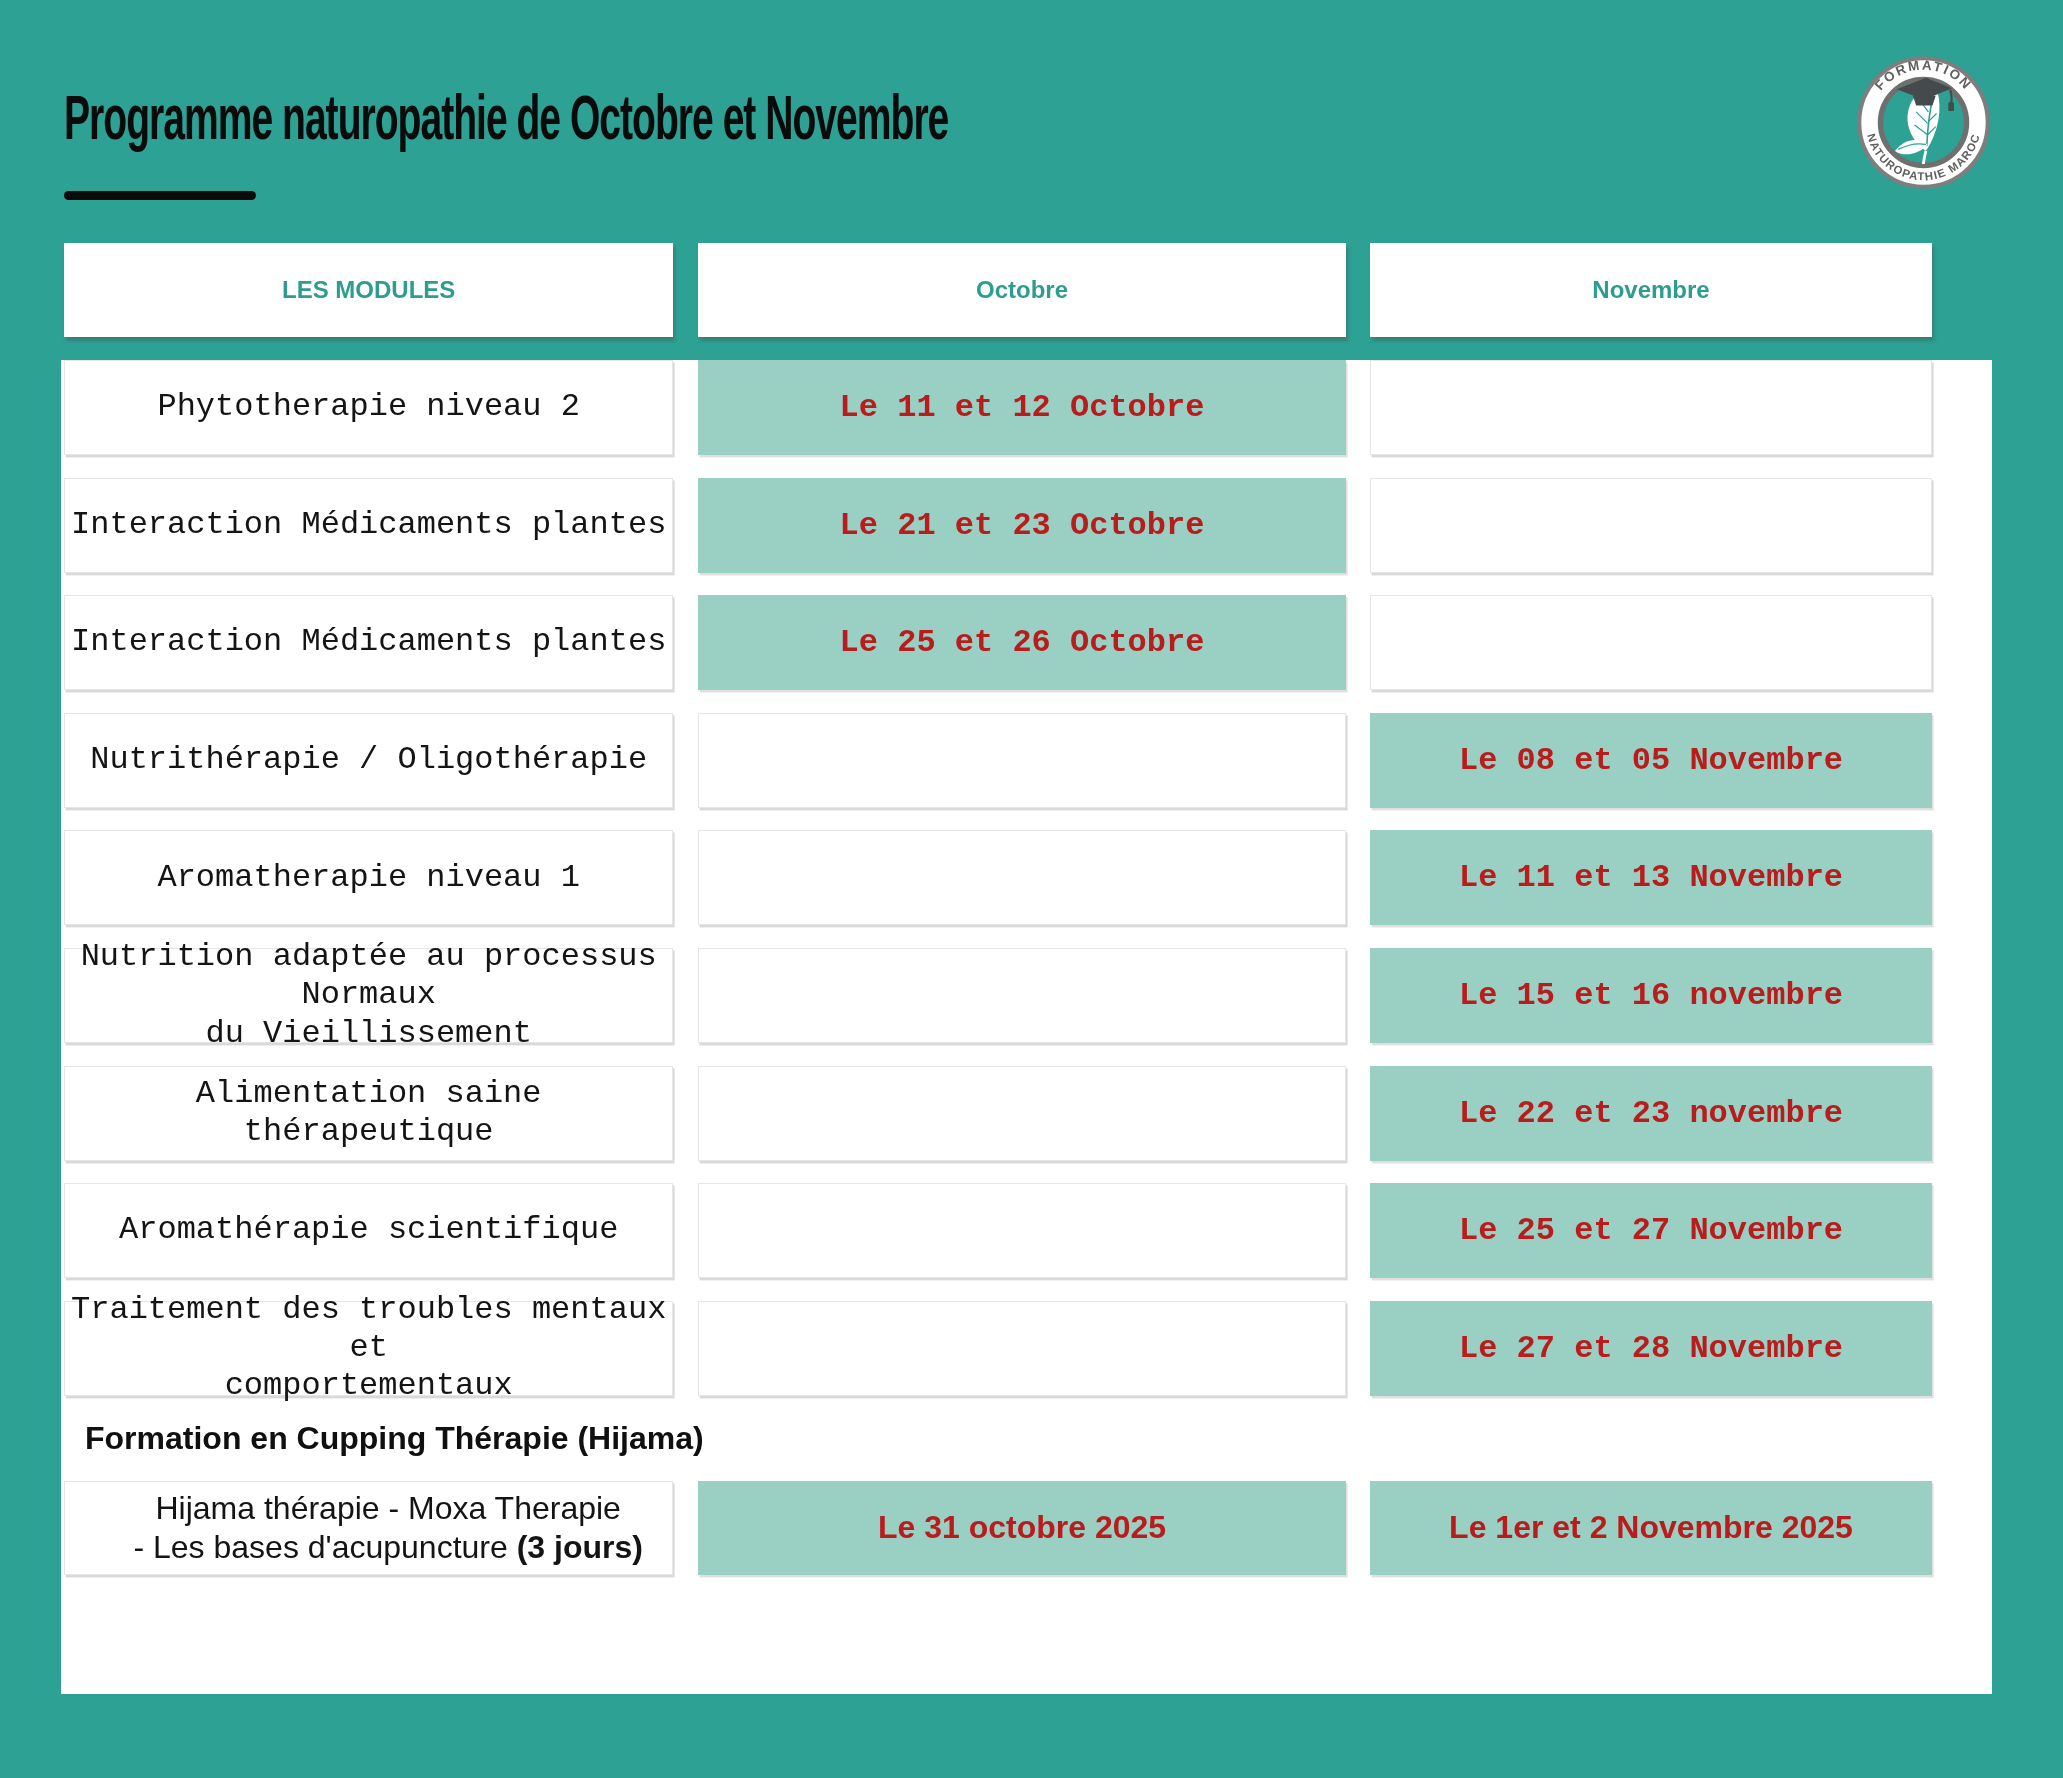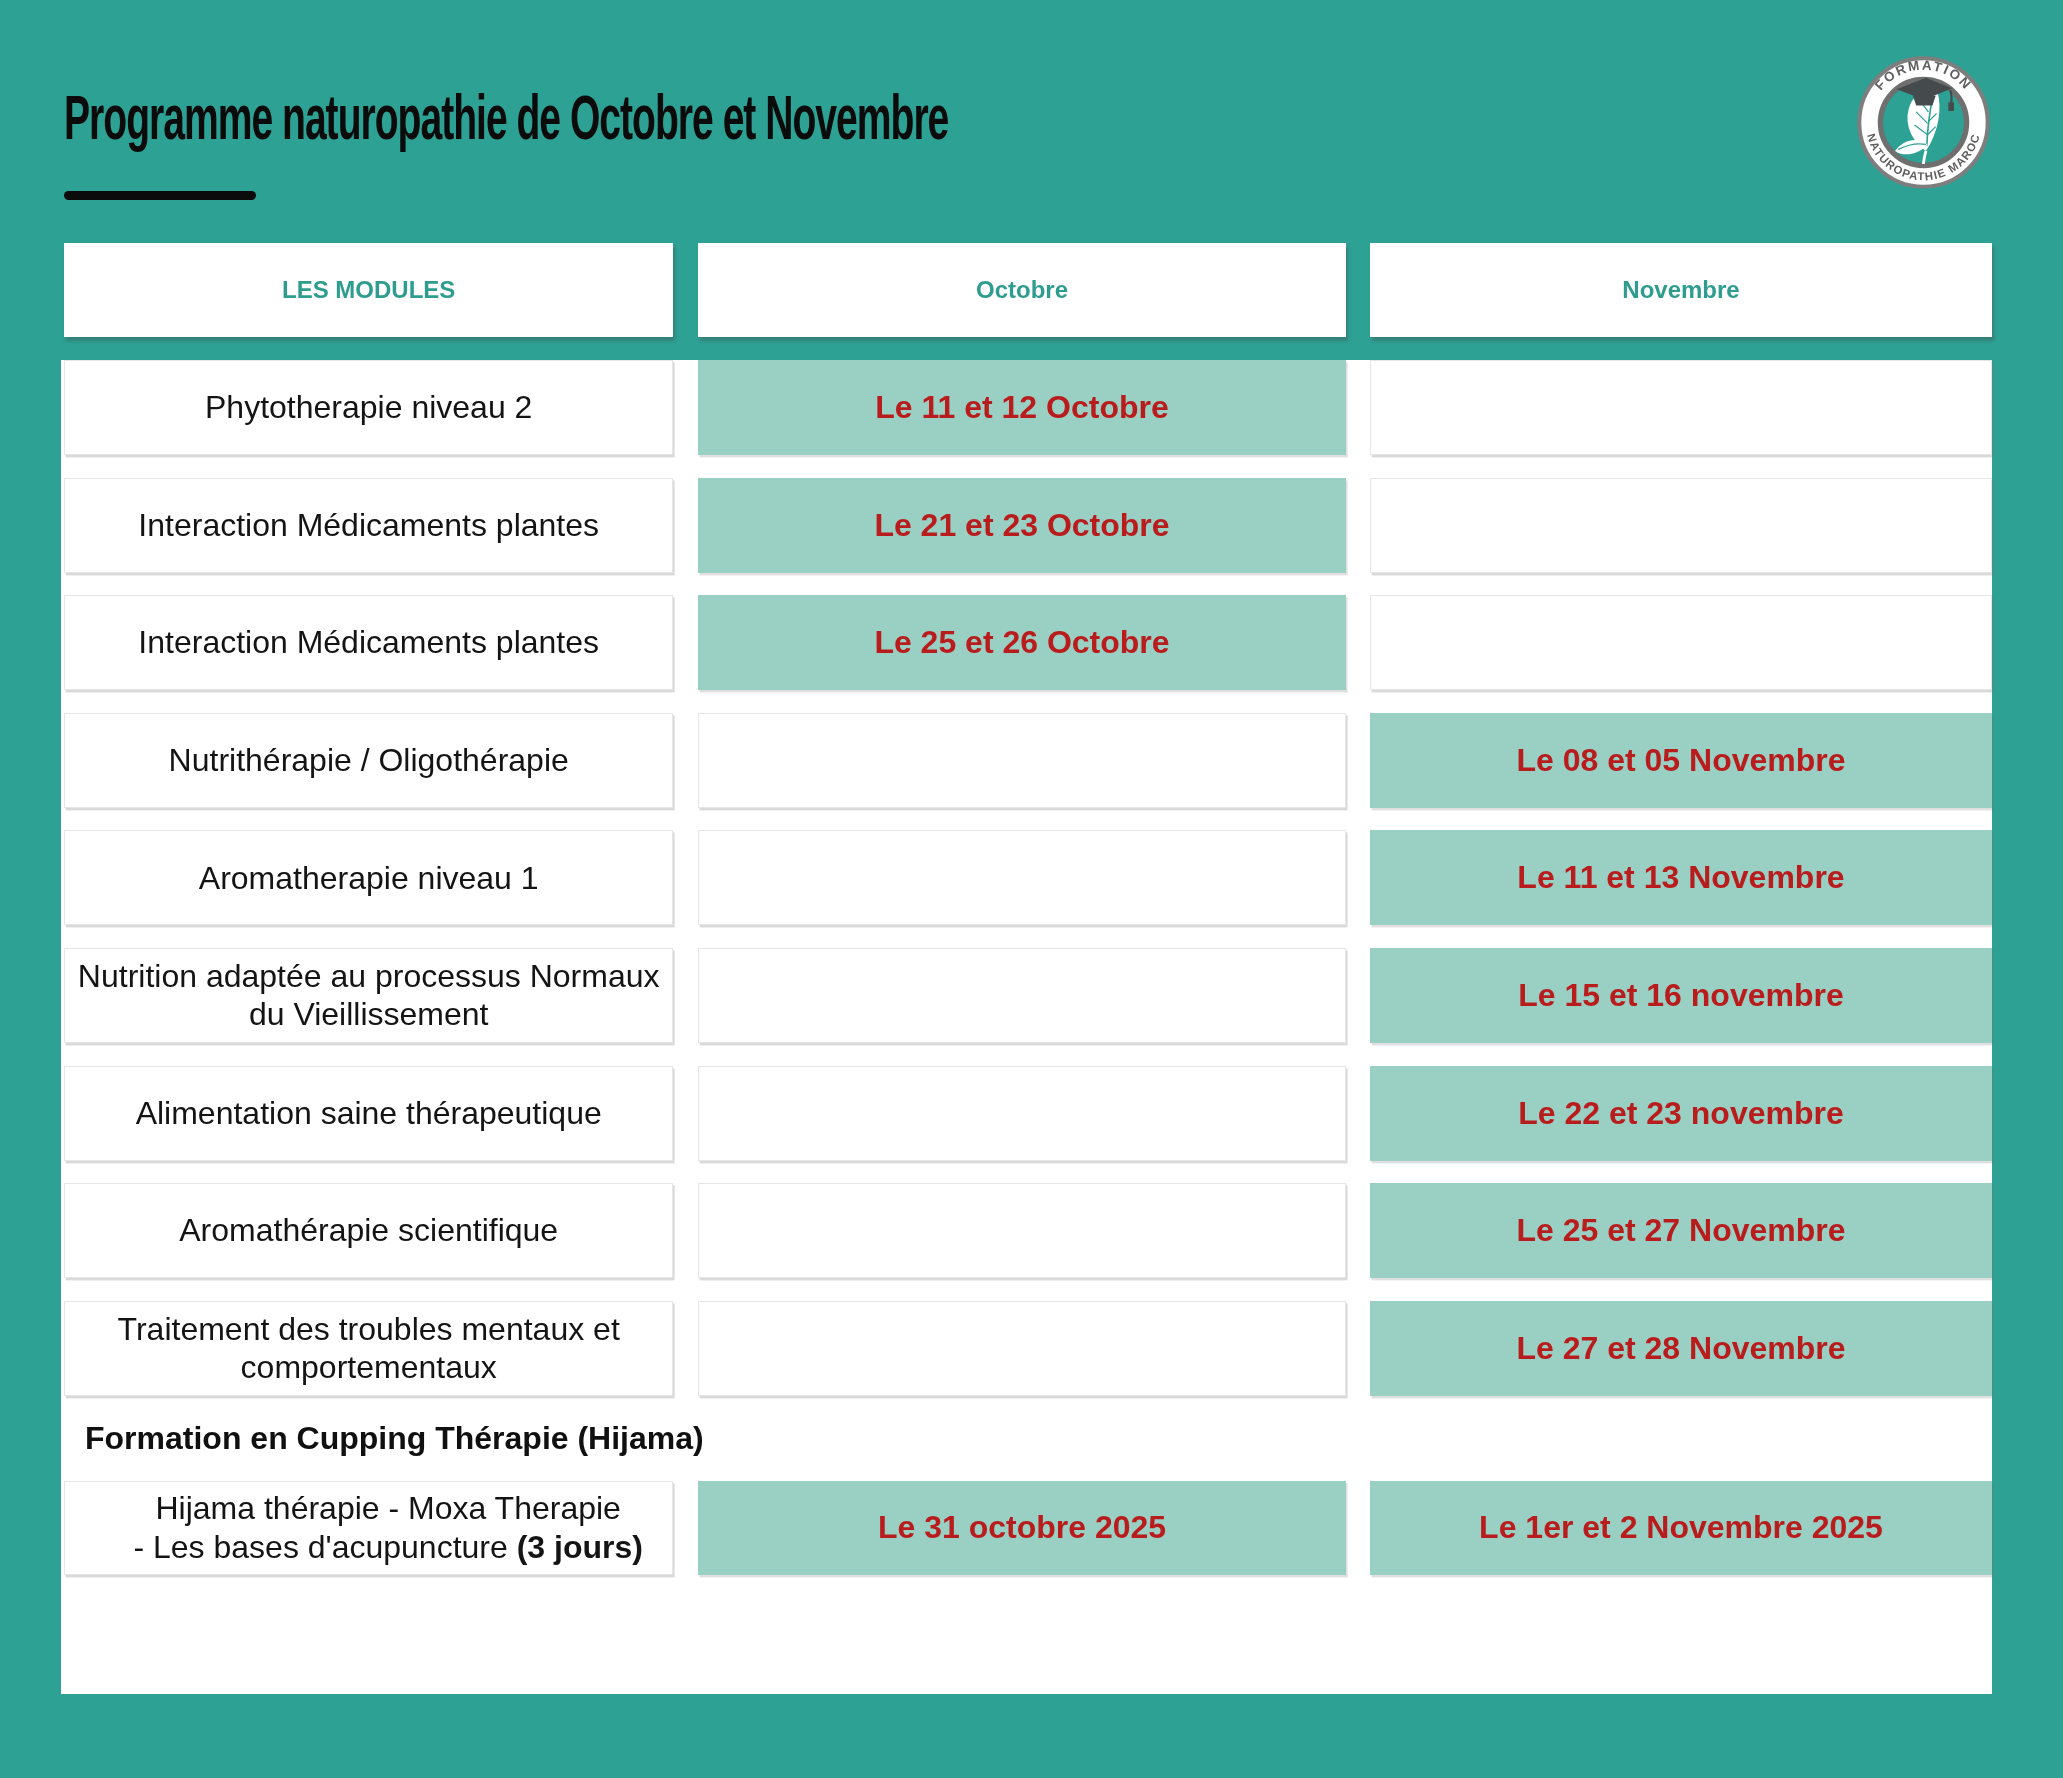--- a/index.html
+++ b/index.html
@@ -34,29 +34,29 @@
   .th{
     position:absolute;top:0;height:100%;
     background:#ffffff;
     box-shadow:2.4px 4px 3.2px rgba(70,70,70,.35);
     display:flex;align-items:center;justify-content:center;
     color:#2e9c8e;font-weight:bold;font-size:24px;
   }
   
   .col1{left:3.2px;width:609px;}
   .col2{left:637px;width:648px;}
-  .col3{left:1309px;width:622px;}
+  .col3{left:1309px;width:562px;}
   
   .panel{
     position:absolute;left:61px;top:360px;
     width:1931px;height:1334px;
     background:#ffffff;
   }
   .rows{display:flex;flex-direction:column;gap:22.6px;}
-  .body-row{position:relative;height:95px;}
+  .body-row{position:relative;height:95px;font-family:Liberation Mono, monospace;}
   .cell{
     position:absolute;top:0;height:100%;
     box-sizing:border-box;
     display:flex;align-items:center;justify-content:center;
     text-align:center;
   }
   .module-cell{
     background:#ffffff;
     border:1.6px solid #e6e6e6;
     box-shadow:1.6px 2.4px 0 rgba(120,120,120,.28);

